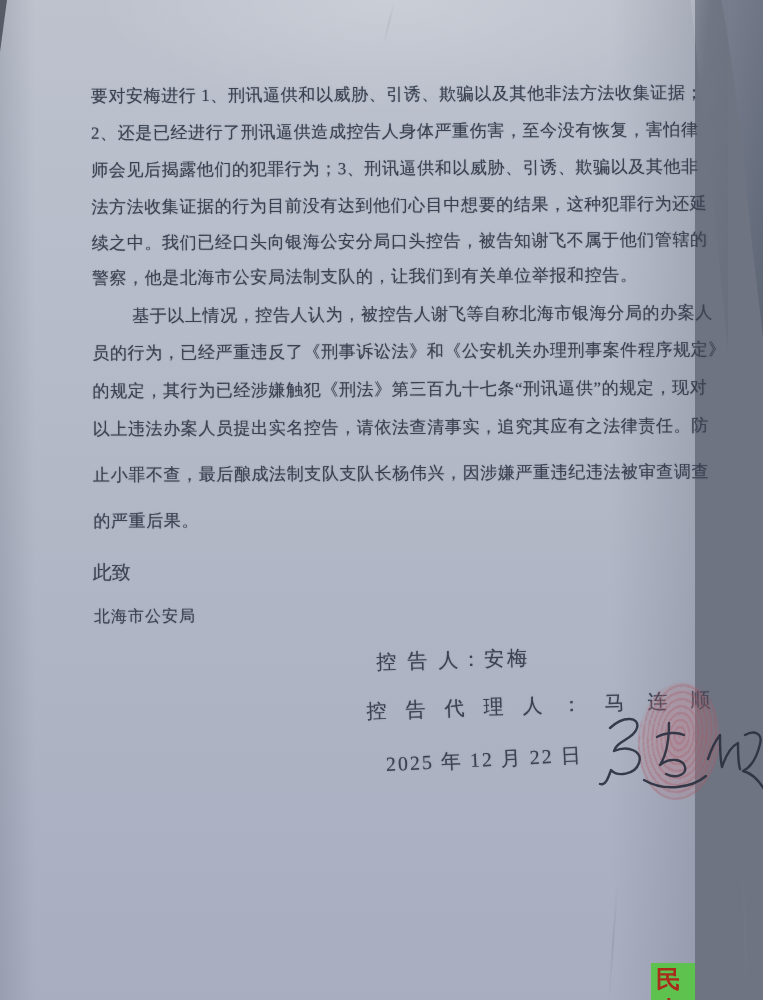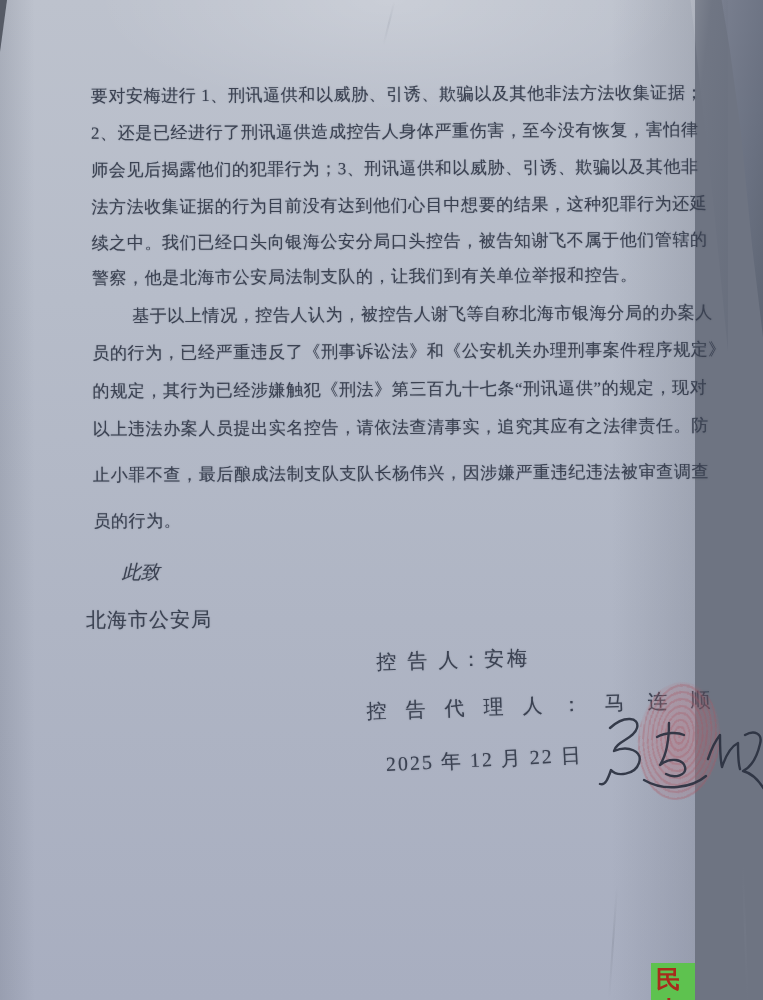--- a/index.html
+++ b/index.html
@@ -38,22 +38,22 @@
   .crease.c3{left:388px;top:0;height:46px;transform:rotate(14deg);opacity:.6;}
 
   
   .doc-text{position:absolute;left:0;top:0;width:763px;height:1000px;transform:rotate(-0.35deg);transform-origin:380px 300px;}
   .line{
     position:absolute;left:92px;white-space:nowrap;
     font-size:17px;letter-spacing:.6px;color:#3b4252;
     text-shadow:0 0 1.2px rgba(59,66,82,.55);
   }
   .line.indent{left:132px;}
-  .salutation{position:absolute;left:120px;top:558px;font-size:19px;color:#3b4252;text-shadow:0 0 1.2px rgba(59,66,82,.5);font-style:italic;}
-  .recipient{position:absolute;left:84px;top:605px;font-size:20px;letter-spacing:1px;color:#3b4252;text-shadow:0 0 1.2px rgba(59,66,82,.5);}
+  .salutation{position:absolute;left:91px;top:558px;font-size:19px;color:#3b4252;text-shadow:0 0 1.2px rgba(59,66,82,.5);}
+  .recipient{position:absolute;left:92px;top:605px;font-size:16px;letter-spacing:1px;color:#3b4252;text-shadow:0 0 1.2px rgba(59,66,82,.5);}
   .complainant{position:absolute;left:374px;top:647px;font-size:20px;letter-spacing:3px;color:#3b4252;transform:rotate(-1.2deg);text-shadow:0 0 1.2px rgba(59,66,82,.5);}
   .agent-row{position:absolute;left:364px;top:693px;transform:rotate(-1.6deg);display:flex;align-items:flex-start;}
   .agent-label{font-size:20px;letter-spacing:7px;color:#3b4252;text-shadow:0 0 1.2px rgba(59,66,82,.5);}
   .agent-name{font-size:20px;letter-spacing:9px;color:#3b4252;margin-left:16px;text-shadow:0 0 1.2px rgba(59,66,82,.5);}
   .date-line{position:absolute;left:383px;top:747px;font-size:20px;letter-spacing:2px;color:#3b4252;transform:rotate(-2.4deg);text-shadow:0 0 1.2px rgba(59,66,82,.5);}
 
   
   .fingerprint{
     position:absolute;left:638px;top:682px;width:82px;height:118px;
     border-radius:50%;transform:rotate(6deg);
@@ -90,21 +90,21 @@
     <div class="line" style="top:120px">2、还是已经进行了刑讯逼供造成控告人身体严重伤害，至今没有恢复，害怕律</div>
     <div class="line" style="top:157px">师会见后揭露他们的犯罪行为；3、刑讯逼供和以威胁、引诱、欺骗以及其他非</div>
     <div class="line" style="top:194px">法方法收集证据的行为目前没有达到他们心目中想要的结果，这种犯罪行为还延</div>
     <div class="line" style="top:230px">续之中。我们已经口头向银海公安分局口头控告，被告知谢飞不属于他们管辖的</div>
     <div class="line" style="top:265px">警察，他是北海市公安局法制支队的，让我们到有关单位举报和控告。</div>
     <div class="line indent" style="top:303px">基于以上情况，控告人认为，被控告人谢飞等自称北海市银海分局的办案人</div>
     <div class="line" style="top:340px">员的行为，已经严重违反了《刑事诉讼法》和《公安机关办理刑事案件程序规定》</div>
     <div class="line" style="top:378px">的规定，其行为已经涉嫌触犯《刑法》第三百九十七条“刑讯逼供”的规定，现对</div>
     <div class="line" style="top:416px">以上违法办案人员提出实名控告，请依法查清事实，追究其应有之法律责任。防</div>
     <div class="line" style="top:462px">止小罪不查，最后酿成法制支队支队长杨伟兴，因涉嫌严重违纪违法被审查调查</div>
-    <div class="line" style="top:508px">员的行为。</div>
+    <div class="line" style="top:508px">的严重后果。</div>
 
     <div class="salutation">此致</div>
     <div class="recipient">北海市公安局</div>
     <div class="complainant">控 告 人：安梅</div>
 
     <div class="agent-row">
       <span class="agent-label">控 告 代 理 人 ：</span>
       <span class="agent-name">马 连 顺</span>
     </div>
 

